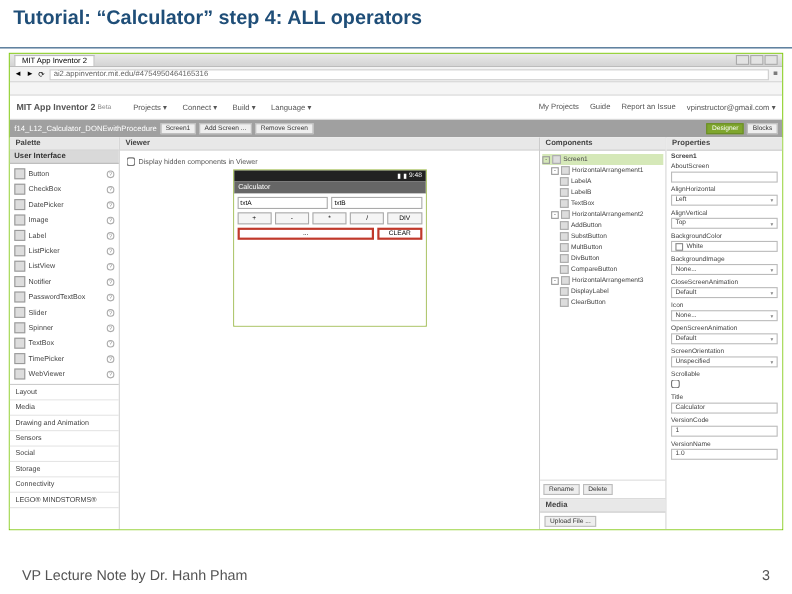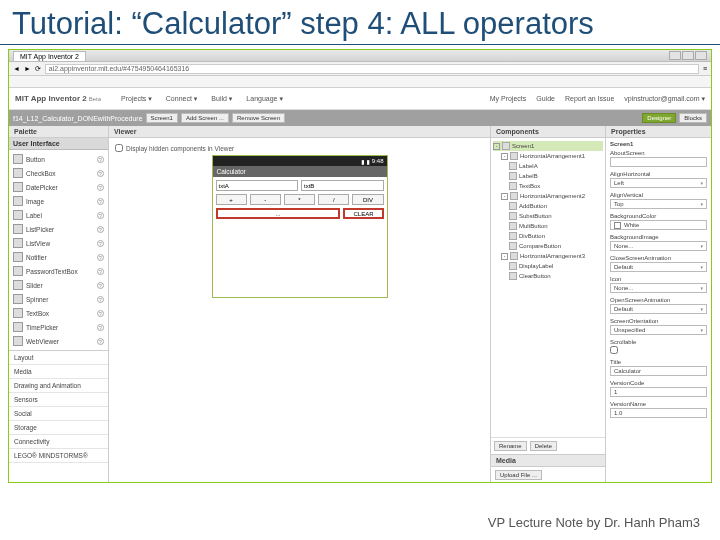--- a/index.html
+++ b/index.html
@@ -1,17 +1,17 @@
 <!DOCTYPE html>
 <html><head>
 <meta charset="utf-8">
 <style>
   *{box-sizing:border-box;margin:0;padding:0;font-family:Arial,Helvetica,sans-serif}
   body{width:720px;height:540px;background:#fff;overflow:hidden;position:relative}
-  .slide-title{color:#1f4e78;font-size:31px;font-weight:400;padding:6px 12px 2px;border-bottom:1px solid #1f4e78}
+  .slide-title{color:#1f4e78;font-size:18px;font-weight:700;padding:6px 12px 16px;border-bottom:1px solid #1f4e78}
   .browser{margin:4px 8px 0;border:1px solid #84cc16;font-size:7px}
   .br-top{height:12px;background:linear-gradient(#e9e9e9,#d4d4d4);border-bottom:1px solid #bcbcbc;display:flex;align-items:center;padding:0 4px;gap:4px}
   .tab{background:#fff;border:1px solid #bbb;border-bottom:none;padding:1px 6px;height:10px;display:flex;align-items:center}
   .win-btns{margin-left:auto;display:flex;gap:1px}
   .win-btn{width:12px;height:9px;background:#e3e3e3;border:1px solid #aaa}
   .br-url{height:14px;background:#f2f2f2;border-bottom:1px solid #ccc;display:flex;align-items:center;padding:0 4px;gap:4px}
   .urlbox{flex:1;height:10px;background:#fff;border:1px solid #ccc;padding:0 3px;display:flex;align-items:center;color:#666}
   .br-bookmarks{height:12px;background:#f5f5f5;border-bottom:1px solid #d0d0d0}
   .app{background:#fff}
   .app-header{height:22px;display:flex;align-items:center;padding:0 6px;border-bottom:1px solid #ddd}
@@ -61,21 +61,21 @@
   .comp-btns{display:flex;gap:3px;padding:3px;border-top:1px solid #ddd}
   .media-box{border-top:1px solid #ccc}
   .properties{width:105px;background:#fff;display:flex;flex-direction:column}
   .props{padding:3px 4px;font-size:6px;color:#444;overflow:hidden}
   .prop{margin-bottom:4px}
   .prop-label{margin-bottom:1px}
   .prop-field{border:1px solid #bbb;height:10px;padding:0 3px;display:flex;align-items:center;justify-content:space-between;background:#fff}
   .dd{font-size:5px;color:#888}
   .chk{width:8px;height:8px}
   .footer{position:absolute;bottom:10px;left:0;right:0;display:flex;padding:0 20px;font-size:13px;color:#555}
-  .footer .note{flex:1;text-align:right}
+  .footer .note{flex:1;text-align:left}
 </style>
 </head>
 <body>
 
 <div class="slide-title">Tutorial: “Calculator” step 4: ALL operators</div>
 
 <div class="browser">
   <div class="br-top">
     <div class="tab">MIT App Inventor 2</div>
     <div class="win-btns">

